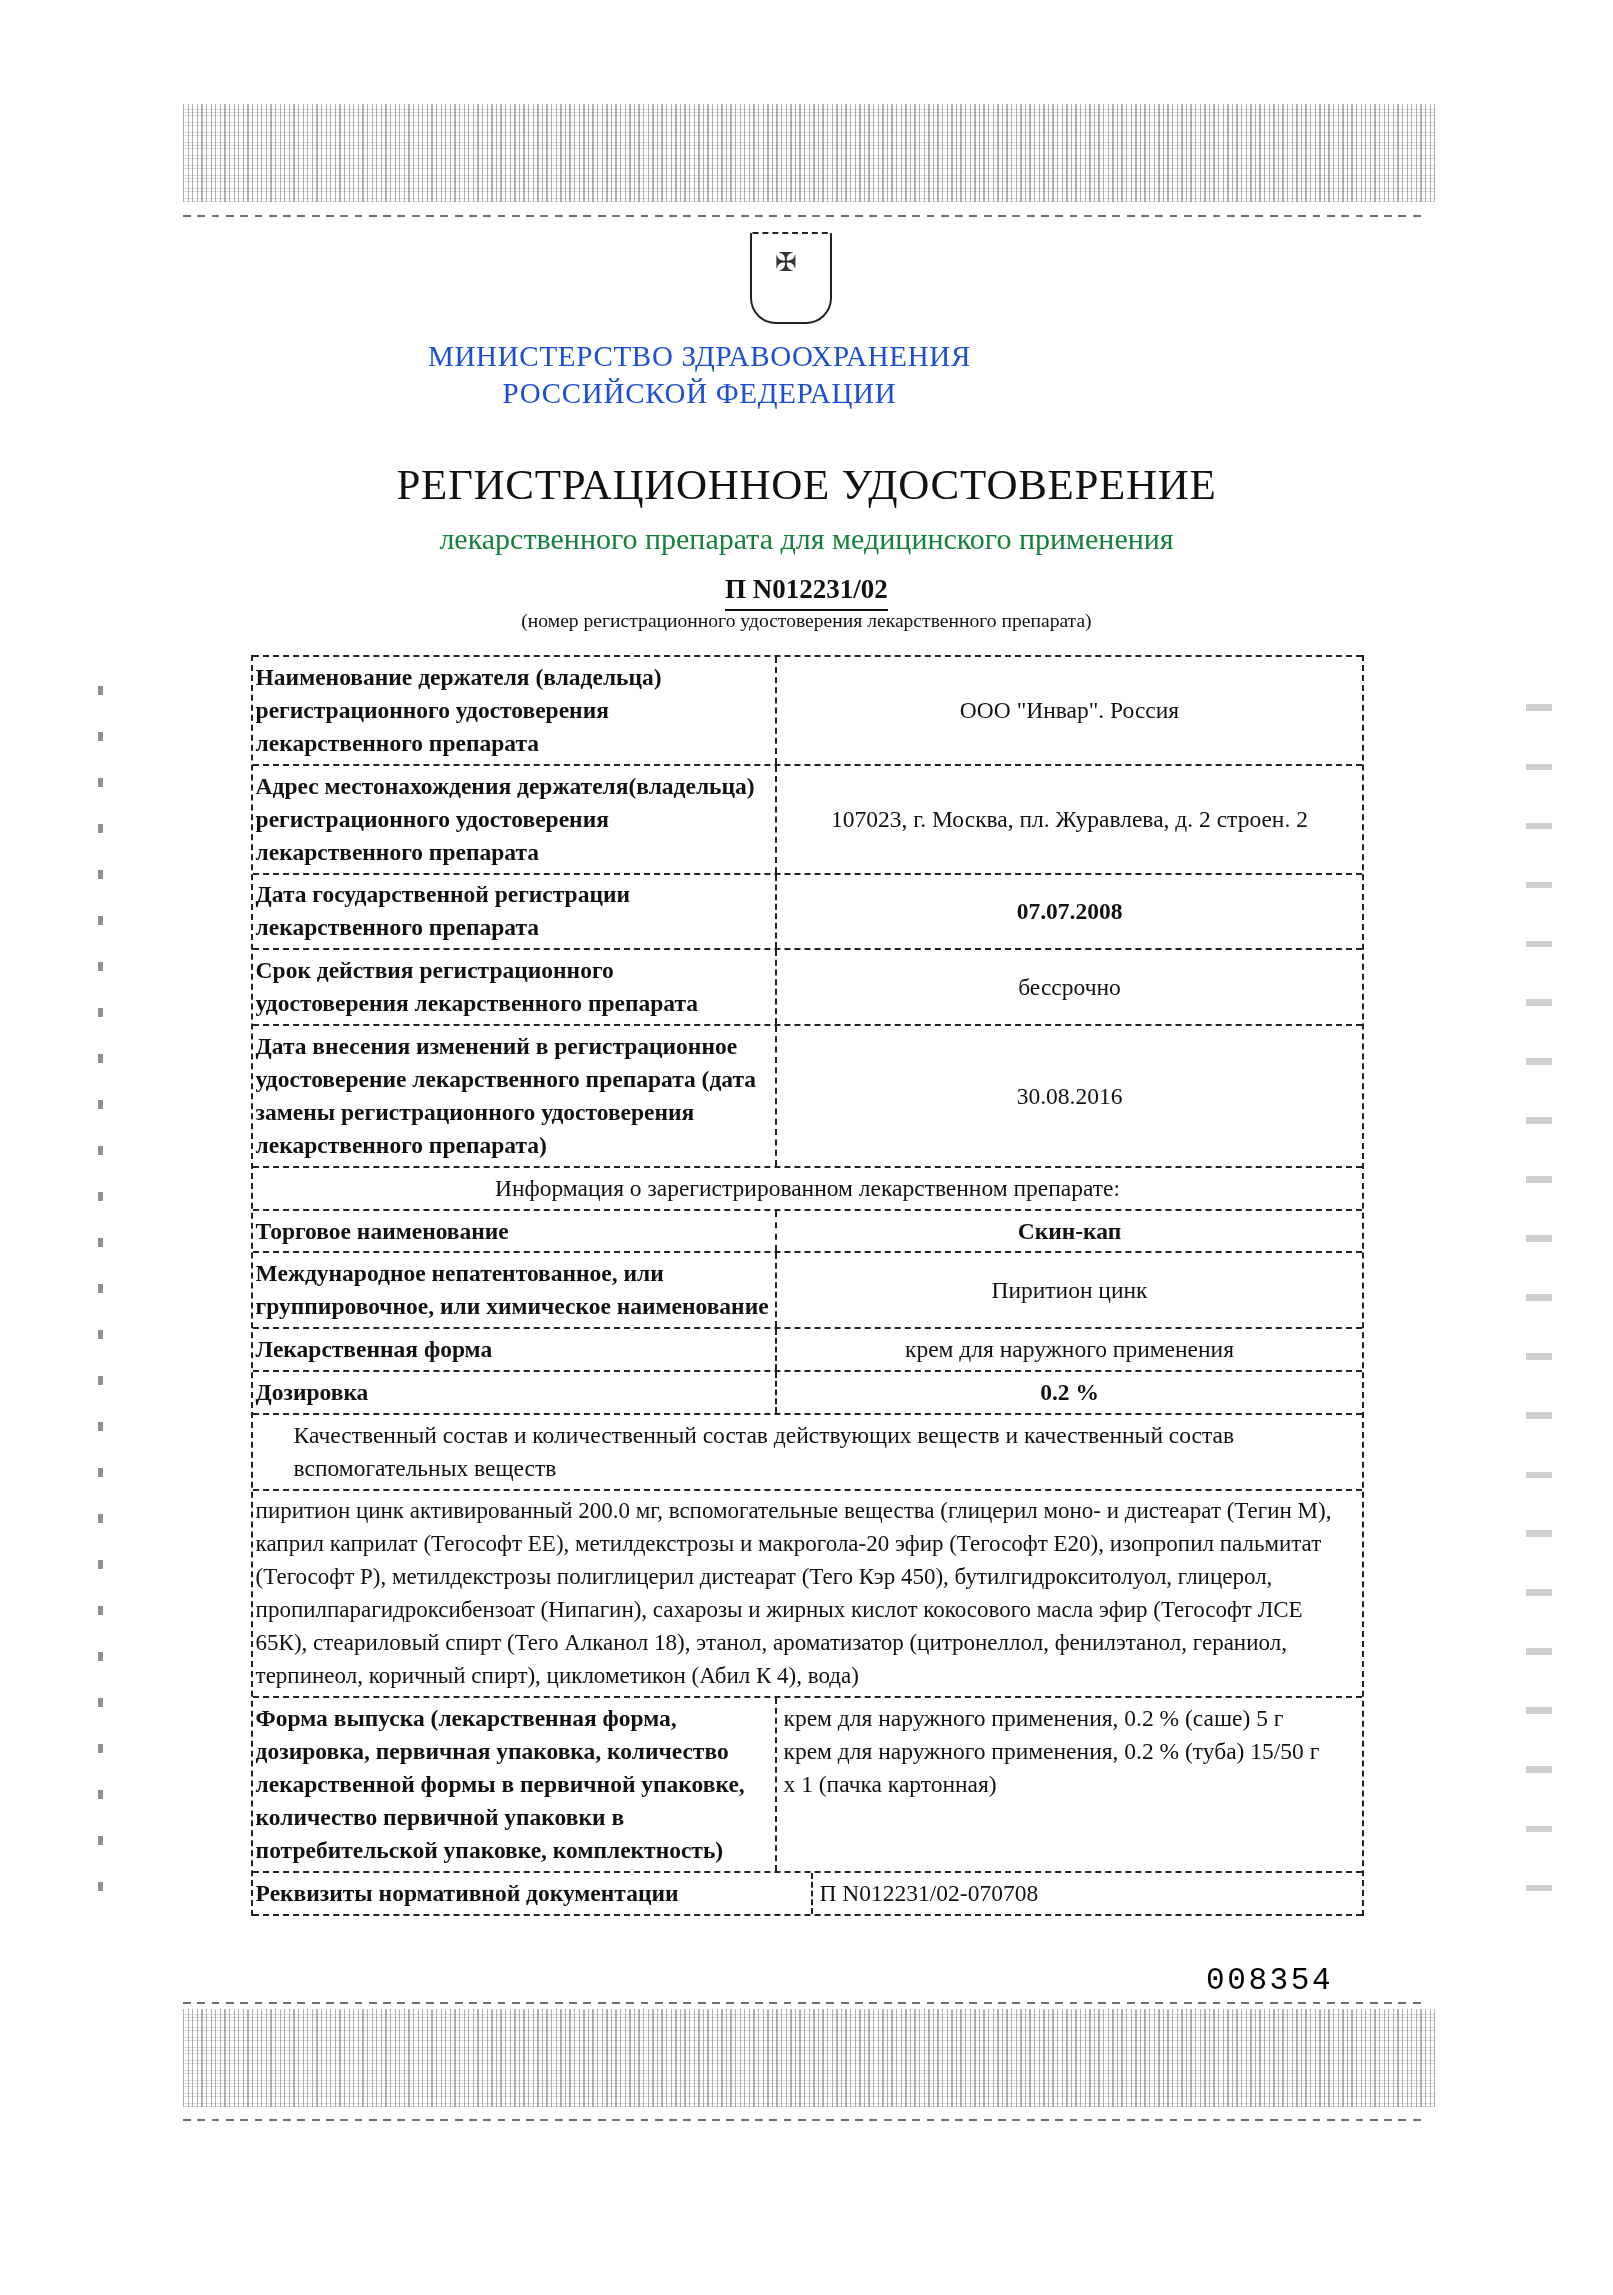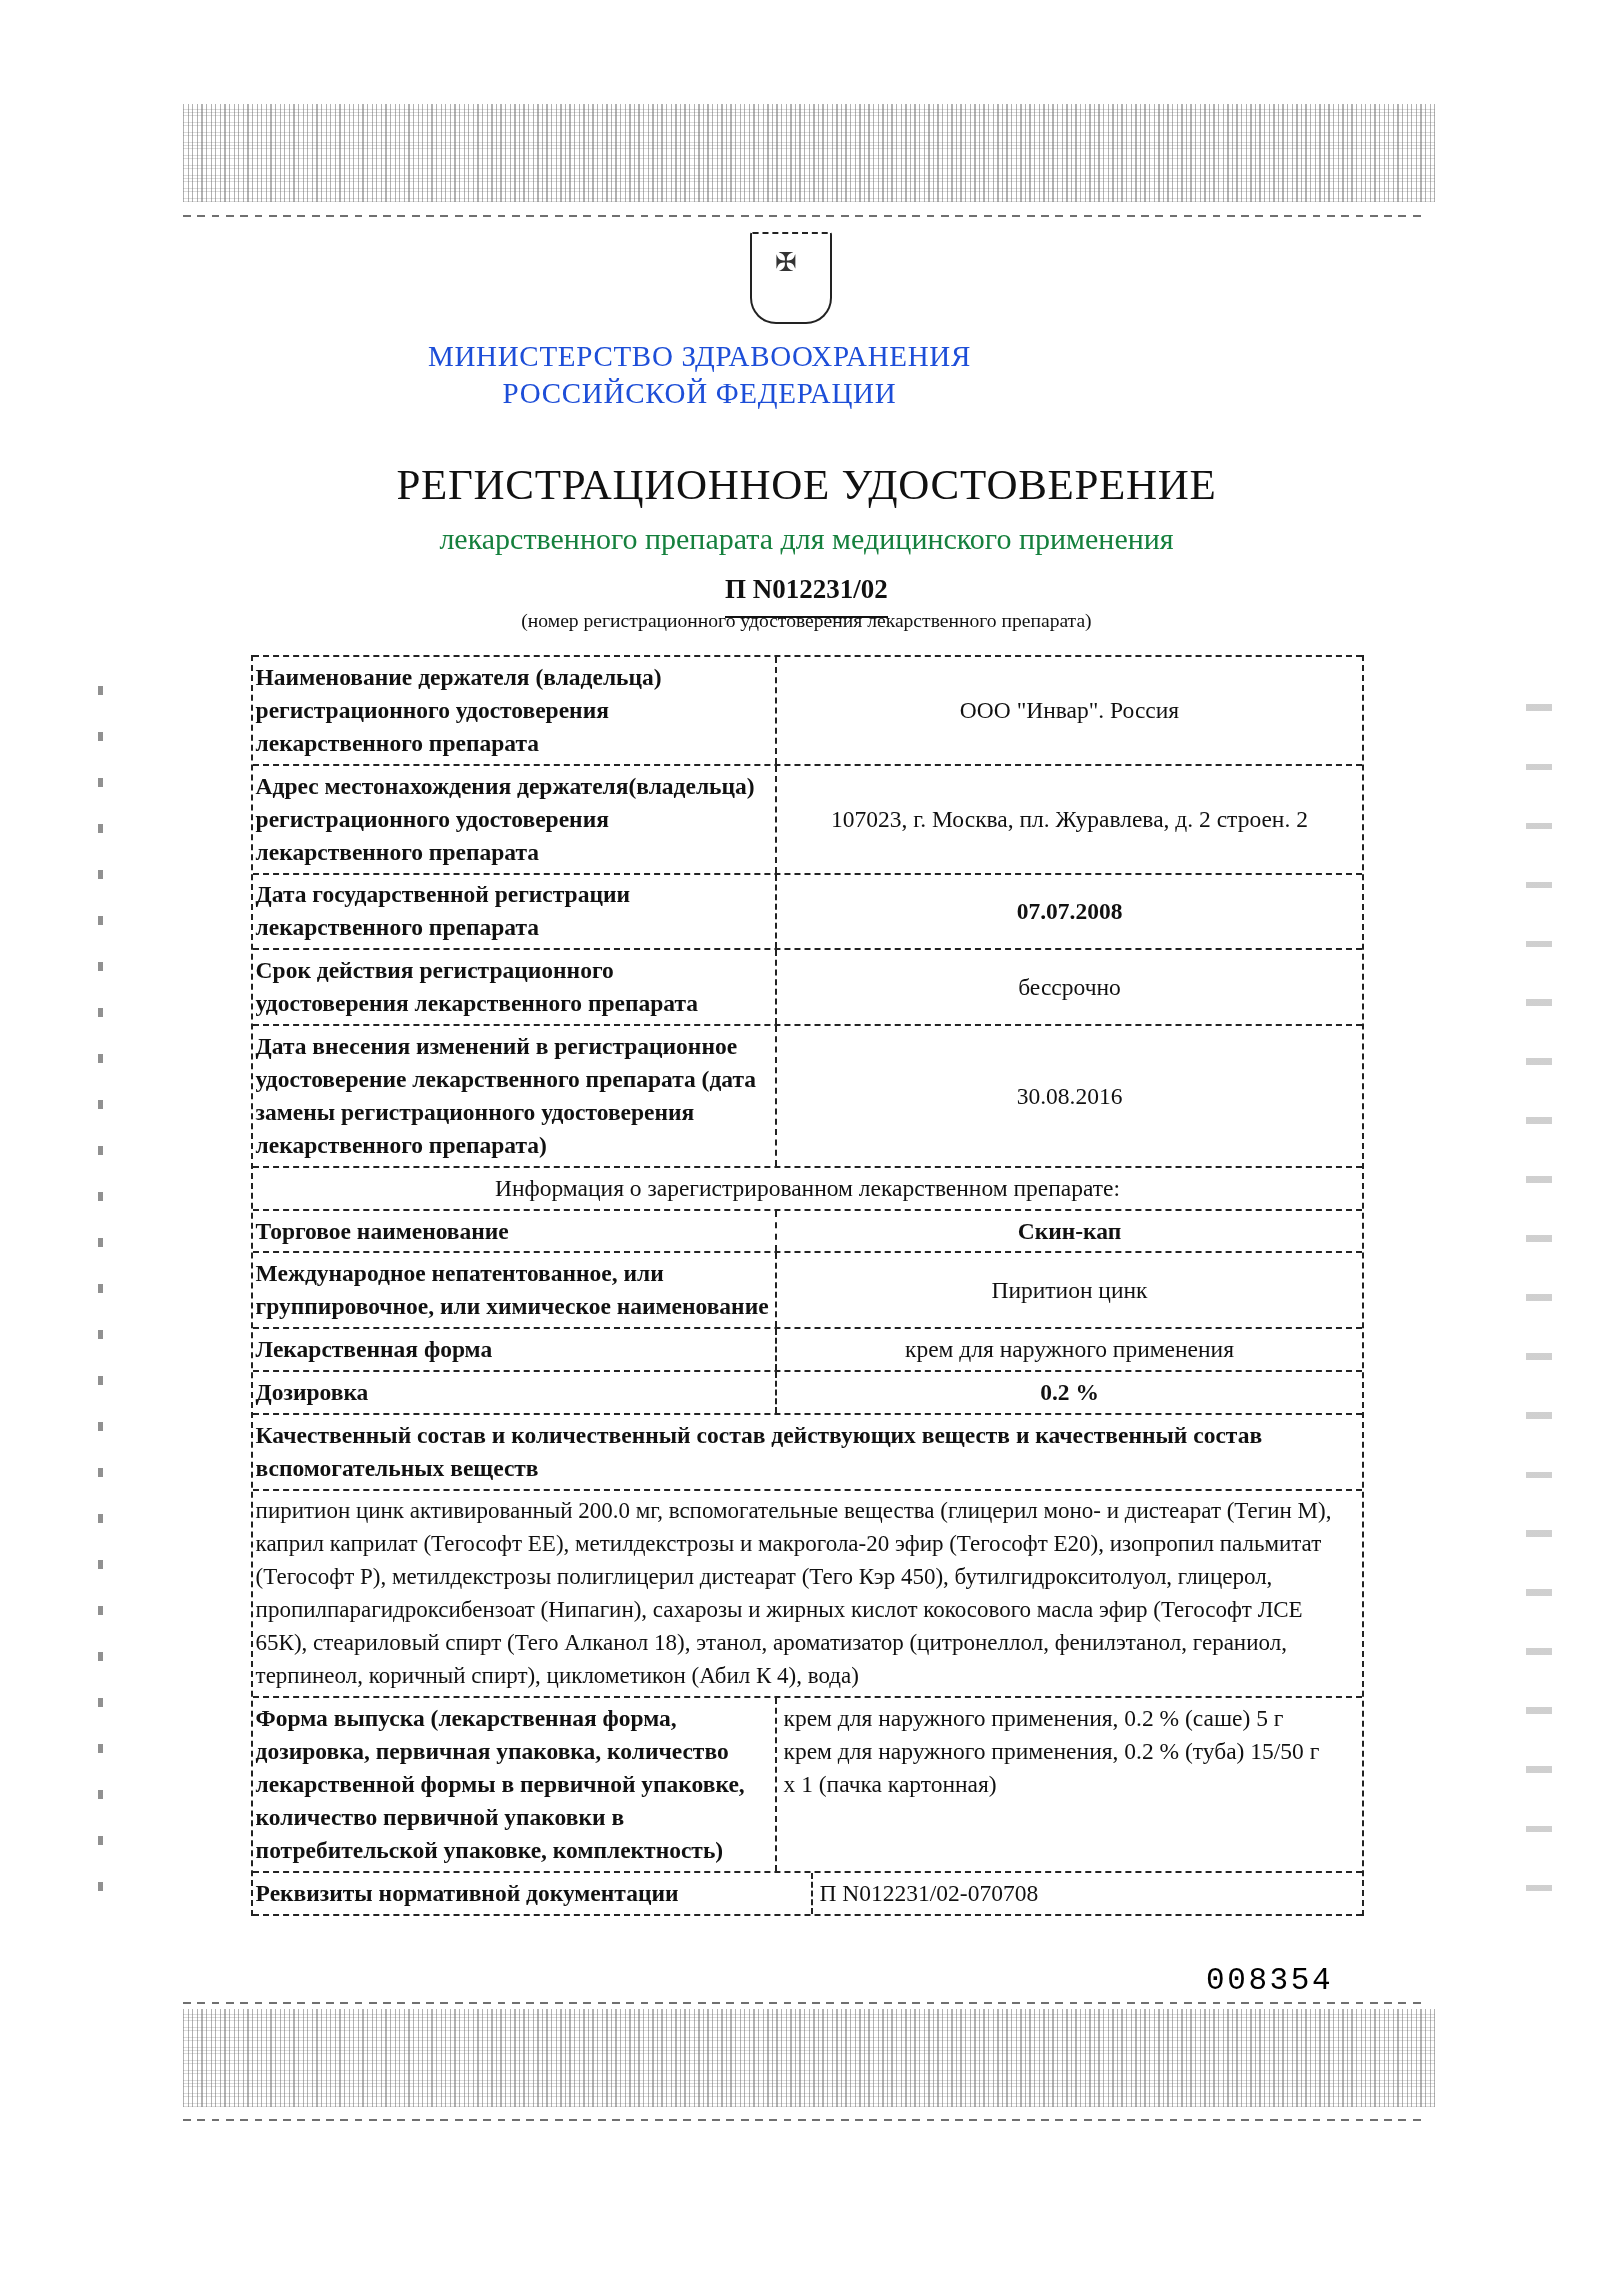--- a/index.html
+++ b/index.html
@@ -32,37 +32,37 @@
   .emblem span { position: absolute; left: 23px; top: 13px; font-size: 26px; color: #333; }
 
   .ministry { position: absolute; left: 0; width: 1399px; text-align: center;
     font-size: 29px; letter-spacing: 0.7px; line-height: 37px; top: 338px; color:#1d4ed8; }
   .title { position: absolute; left: 0; width: 1613px; text-align: center;
     top: 460px; font-size: 43px; letter-spacing: 0.7px; }
   .subtitle { position: absolute; left: 0; width: 1613px; text-align: center;
     top: 522px; font-size: 30px; color: #15803d; }
   .regnum { position: absolute; left: 0; width: 1613px; text-align: center;
     top: 574px; font-size: 27px; font-weight: bold; }
-  .regnum span { border-bottom: 2.6px solid #111; padding-bottom: 12px; }
+  .regnum span { border-bottom: 2.6px solid #111; padding-bottom: 5px; }
   .regnum-caption { position: absolute; left: 0; width: 1613px; text-align: center;
     top: 610px; font-size: 19.6px; }
 
   .table { position: absolute; left: 251px; top: 655px; width: 1109px;
     border-left: 2px dashed #222; border-right: 2px dashed #222; }
   .row { display: flex; border-top: 2px dashed #222; }
   .row:last-child { border-bottom: 2px dashed #222; gap: 36px; }
   .cell { box-sizing: border-box; }
   .label { width: 522px; padding: 3.9px 2.6px; font-size: 23.5px; line-height: 33px; font-weight: bold; }
   .value { flex: 1; border-left: 2px dashed #222; display: flex; align-items: center;
     justify-content: center; font-size: 23.5px; line-height: 33px; text-align: center; padding: 3.9px 6.5px; }
   .value.bold { font-weight: bold; }
   .value.left { justify-content: flex-start; text-align: left; align-items: flex-start; }
   .full { width: 100%; padding: 3.9px 2.6px; font-size: 23.5px; line-height: 33px; }
   .full.center { text-align: center; }
-  .full.boldtxt { font-weight: bold; }
+  .full.boldtxt { font-weight: normal; margin-left: 38px; }
   .full.composition { font-size: 23px; line-height: 33px; }
 
   .serial { position: absolute; left: 1206px; top: 1963px; font-family: "Liberation Mono", monospace;
     font-size: 31px; letter-spacing: 2.6px; color: #000000; }
 </style>
 </head>
 <body>
 
 <div class="band top"></div>
 <div class="band-line" style="top:215px"></div>

